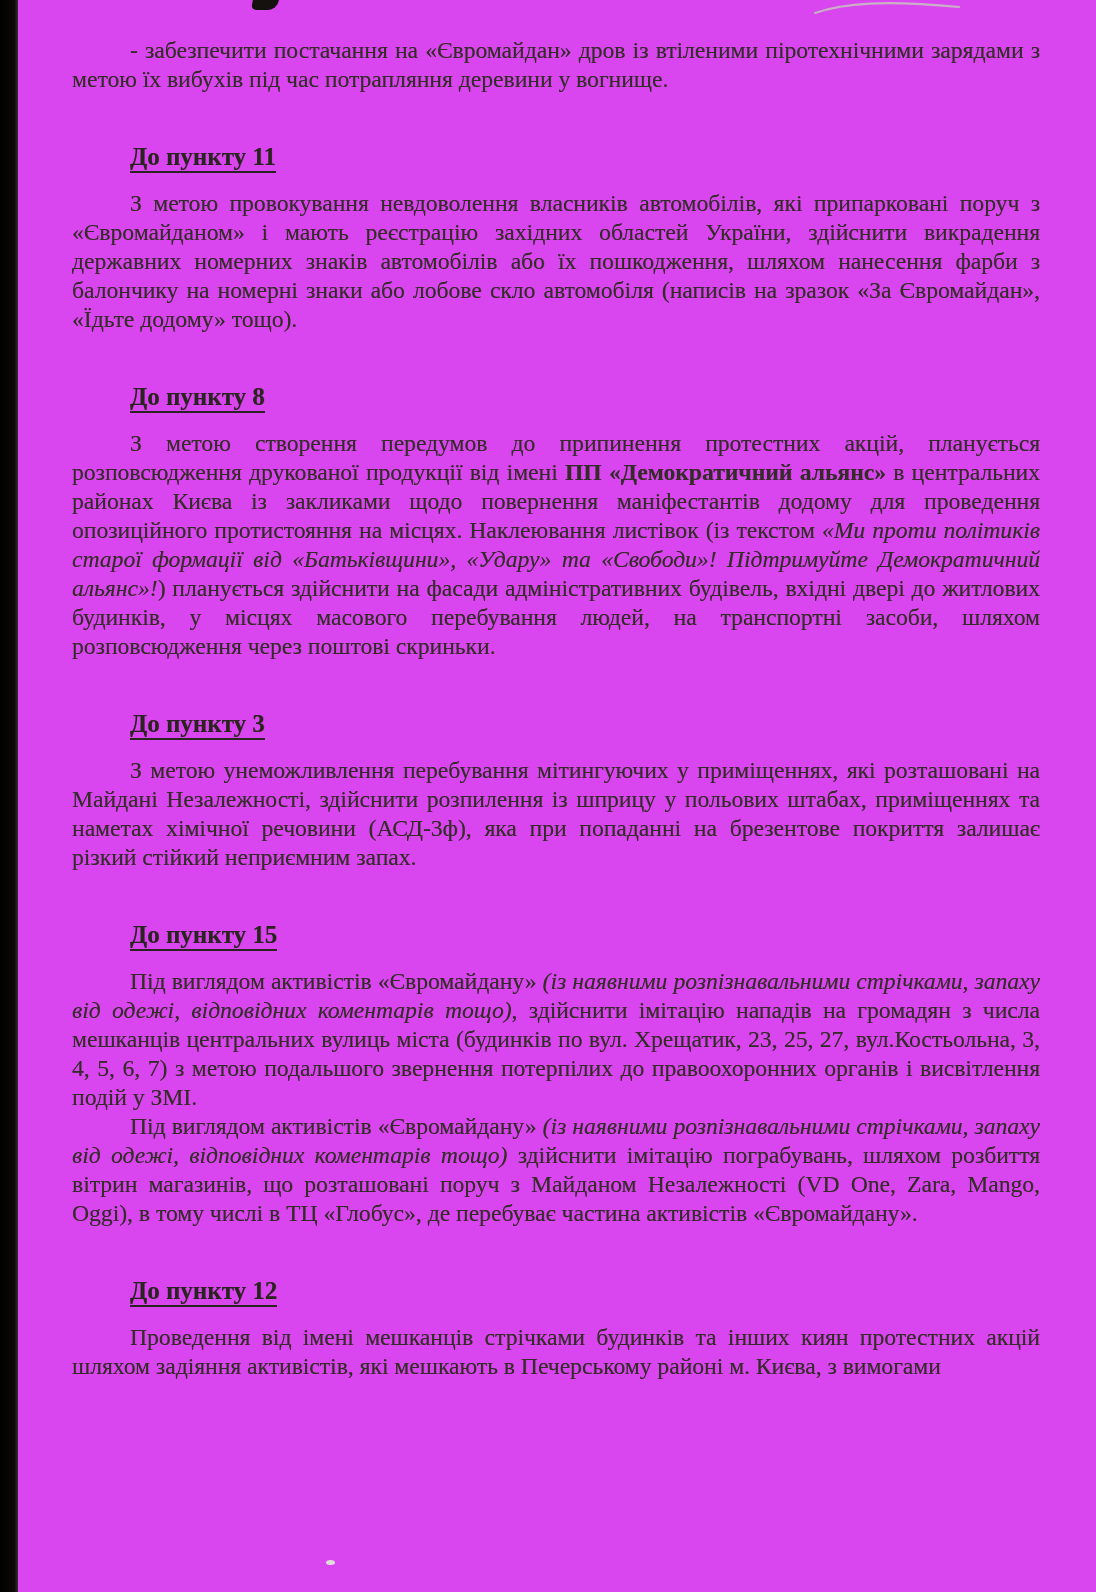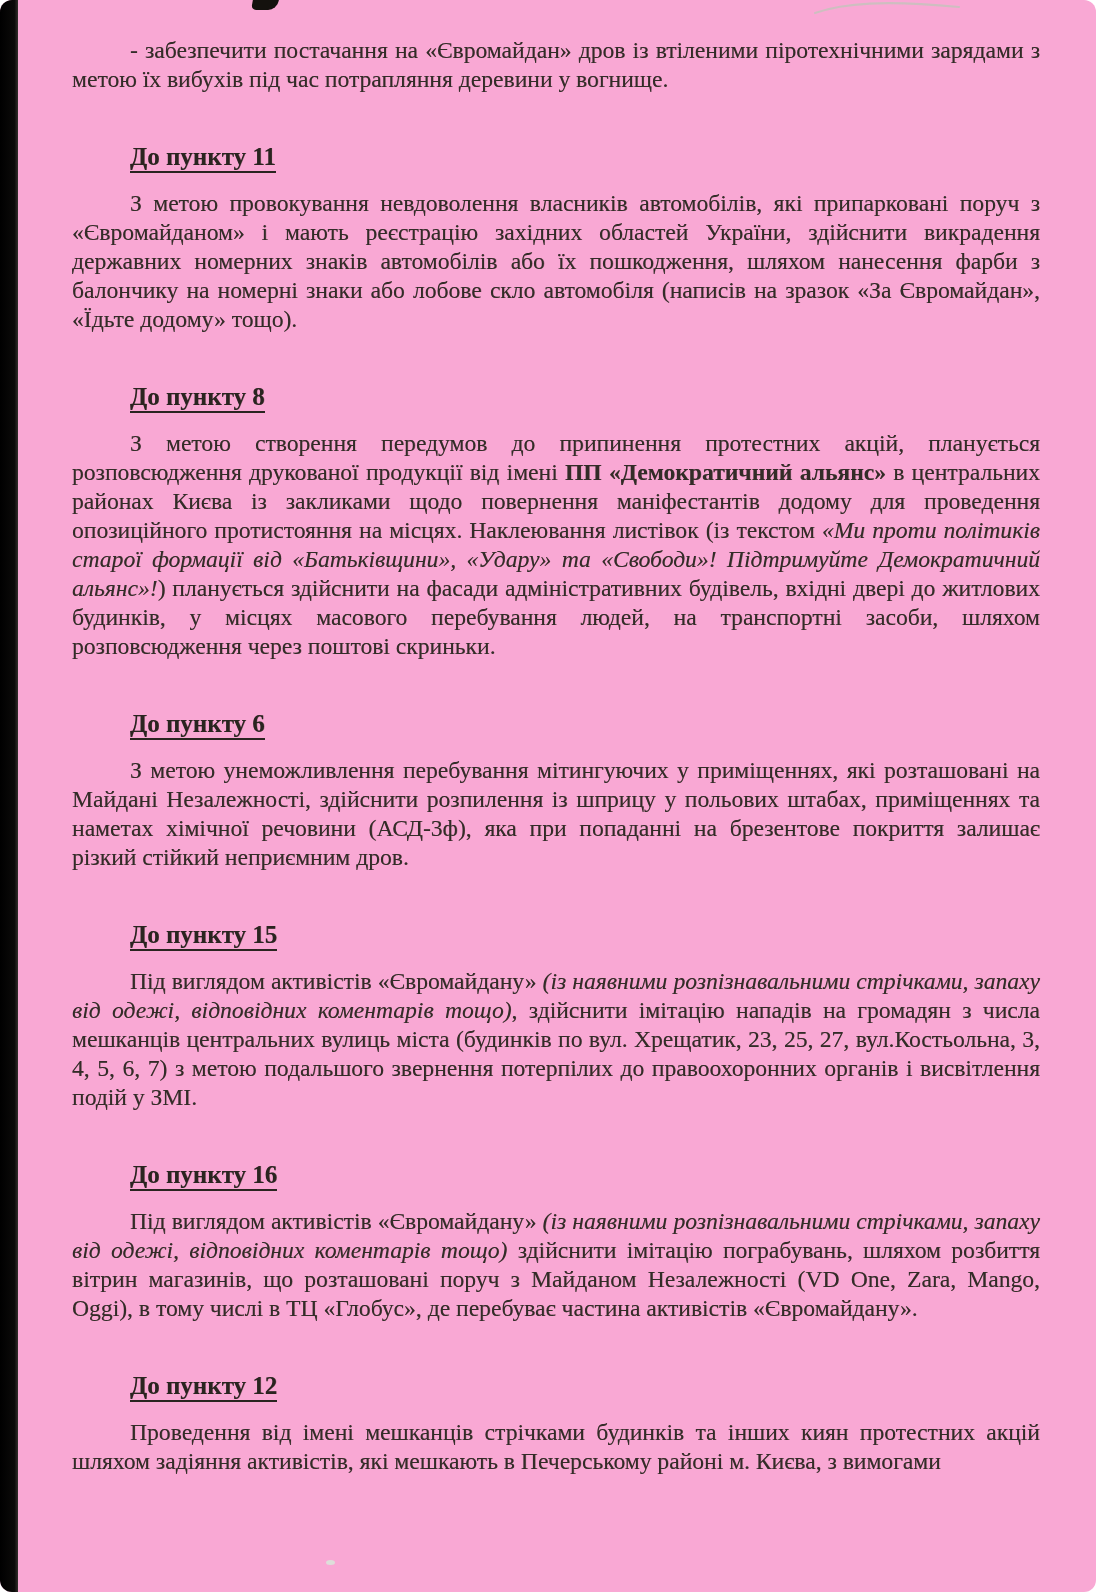--- a/index.html
+++ b/index.html
@@ -2,24 +2,23 @@
 <html><head>
 <meta charset="utf-8">
 <style>
   html,body { margin:0; padding:0; }
   body { background:#ffffff; }
 
   .page {
     position:relative;
     width:1096px;
     height:1592px;
-    background:#f9a8d4;
+    background:#d946ef;
     overflow:hidden;
     font-family:"Liberation Serif", serif;
-    border-radius:12px;
   }
 
   
   .scan-strip {
     position:absolute; left:0; top:0;
     width:18px; height:100%;
     background:linear-gradient(to right,#000000 0%,#0b0a09 80%,#33302c 100%);
   }
   .scan-blob-top {
     position:absolute; left:252px; top:0;
@@ -88,31 +87,30 @@
       <h2 class="heading"><span class="ht">До пункту 11</span></h2>
       <p class="para"><span>З метою провокування невдоволення власників автомобілів, які припарковані поруч з «Євромайданом» і мають реєстрацію західних областей України, здійснити викрадення державних номерних знаків автомобілів або їх пошкодження, шляхом нанесення фарби з балончику на номерні знаки або лобове скло автомобіля (написів на зразок «За Євромайдан», «Їдьте додому» тощо).</span></p>
     </section>
 
     <section>
       <h2 class="heading"><span class="ht">До пункту 8</span></h2>
       <p class="para"><span>З метою створення передумов до припинення протестних акцій, планується розповсюдження друкованої продукції від імені </span><span class="seg-b">ПП «Демократичний альянс»</span><span> в центральних районах Києва із закликами щодо повернення маніфестантів додому для проведення опозиційного протистояння на місцях. Наклеювання листівок (із текстом </span><span class="seg-i">«Ми проти політиків старої формації від «Батьківщини», «Удару» та «Свободи»! Підтримуйте Демократичний альянс»!</span><span>) планується здійснити на фасади адміністративних будівель, вхідні двері до житлових будинків, у місцях масового перебування людей, на транспортні засоби, шляхом розповсюдження через поштові скриньки.</span></p>
     </section>
 
     <section>
-      <h2 class="heading"><span class="ht">До пункту 6</span></h2>
-      <p class="para"><span>З метою унеможливлення перебування мітингуючих у приміщеннях, які розташовані на Майдані Незалежності, здійснити розпилення із шприцу у польових штабах, приміщеннях та наметах хімічної речовини (АСД-3ф), яка при попаданні на брезентове покриття залишає різкий стійкий неприємним дров.</span></p>
+      <h2 class="heading"><span class="ht">До пункту 3</span></h2>
+      <p class="para"><span>З метою унеможливлення перебування мітингуючих у приміщеннях, які розташовані на Майдані Незалежності, здійснити розпилення із шприцу у польових штабах, приміщеннях та наметах хімічної речовини (АСД-3ф), яка при попаданні на брезентове покриття залишає різкий стійкий неприємним запах.</span></p>
     </section>
 
     <section>
       <h2 class="heading"><span class="ht">До пункту 15</span></h2>
       <p class="para"><span>Під виглядом активістів «Євромайдану» </span><span class="seg-i">(із наявними розпізнавальними стрічками, запаху від одежі, відповідних коментарів тощо)</span><span>, здійснити імітацію нападів на громадян з числа мешканців центральних вулиць міста (будинків по вул. Хрещатик, 23, 25, 27, вул.Костьольна, 3, 4, 5, 6, 7) з метою подальшого звернення потерпілих до правоохоронних органів і висвітлення подій у ЗМІ.</span></p>
     </section>
 
     <section>
-      <h2 class="heading"><span class="ht">До пункту 16</span></h2>
       <p class="para"><span>Під виглядом активістів «Євромайдану» </span><span class="seg-i">(із наявними розпізнавальними стрічками, запаху від одежі, відповідних коментарів тощо)</span><span> здійснити імітацію пограбувань, шляхом розбиття вітрин магазинів, що розташовані поруч з Майданом Незалежності (VD One, Zara, Mango, Oggi), в тому числі в ТЦ «Глобус», де перебуває частина активістів «Євромайдану».</span></p>
     </section>
 
     <section>
       <h2 class="heading"><span class="ht">До пункту 12</span></h2>
       <p class="para"><span>Проведення від імені мешканців стрічками будинків та інших киян протестних акцій шляхом задіяння активістів, які мешкають в Печерському районі м. Києва, з вимогами</span></p>
     </section>
 
   </div>
 </div>

